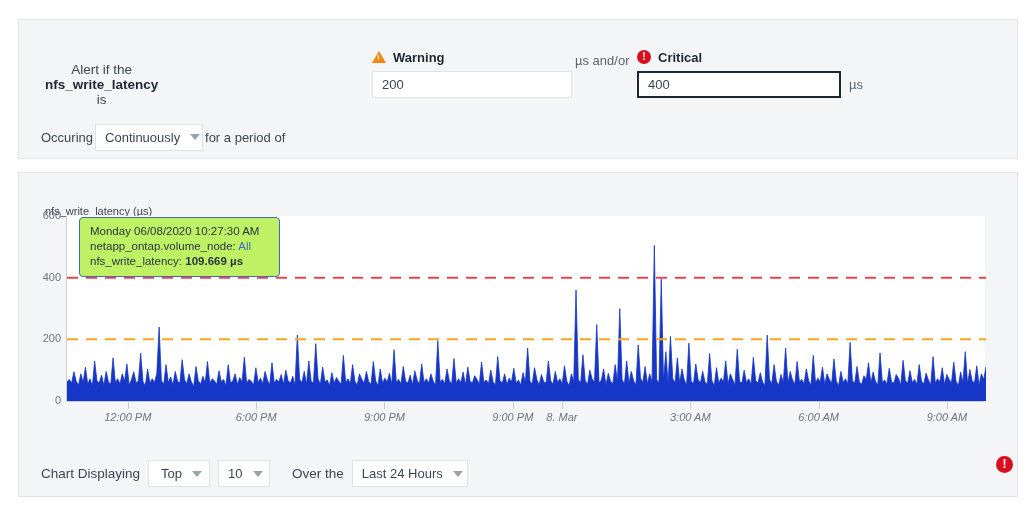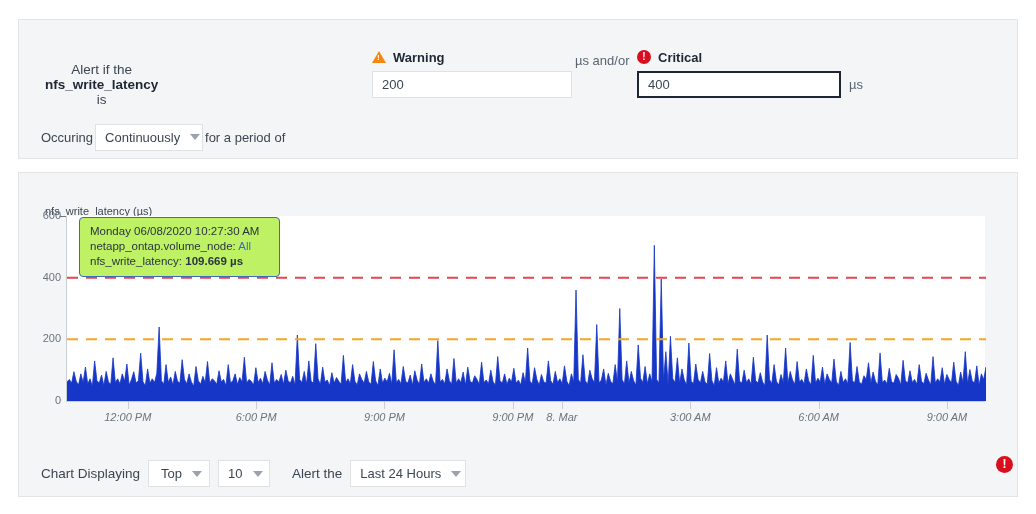--- a/index.html
+++ b/index.html
@@ -390,21 +390,21 @@
     <div id="chart-controls">
       <span class="txt">Chart Displaying</span>
       <span class="select" id="top-select">
         <span>Top</span>
         <span class="caret"></span>
       </span>
       <span class="select" id="count-select">
         <span>10</span>
         <span class="caret"></span>
       </span>
-      <span class="txt" style="margin-left:14px;">Alert the</span>
+      <span class="txt" style="margin-left:14px;">Over the</span>
       <span class="select" id="range-select">
         <span>Last 24 Hours</span>
         <span class="caret"></span>
       </span>
     </div>
 
   </div>
 
 </div>
 

